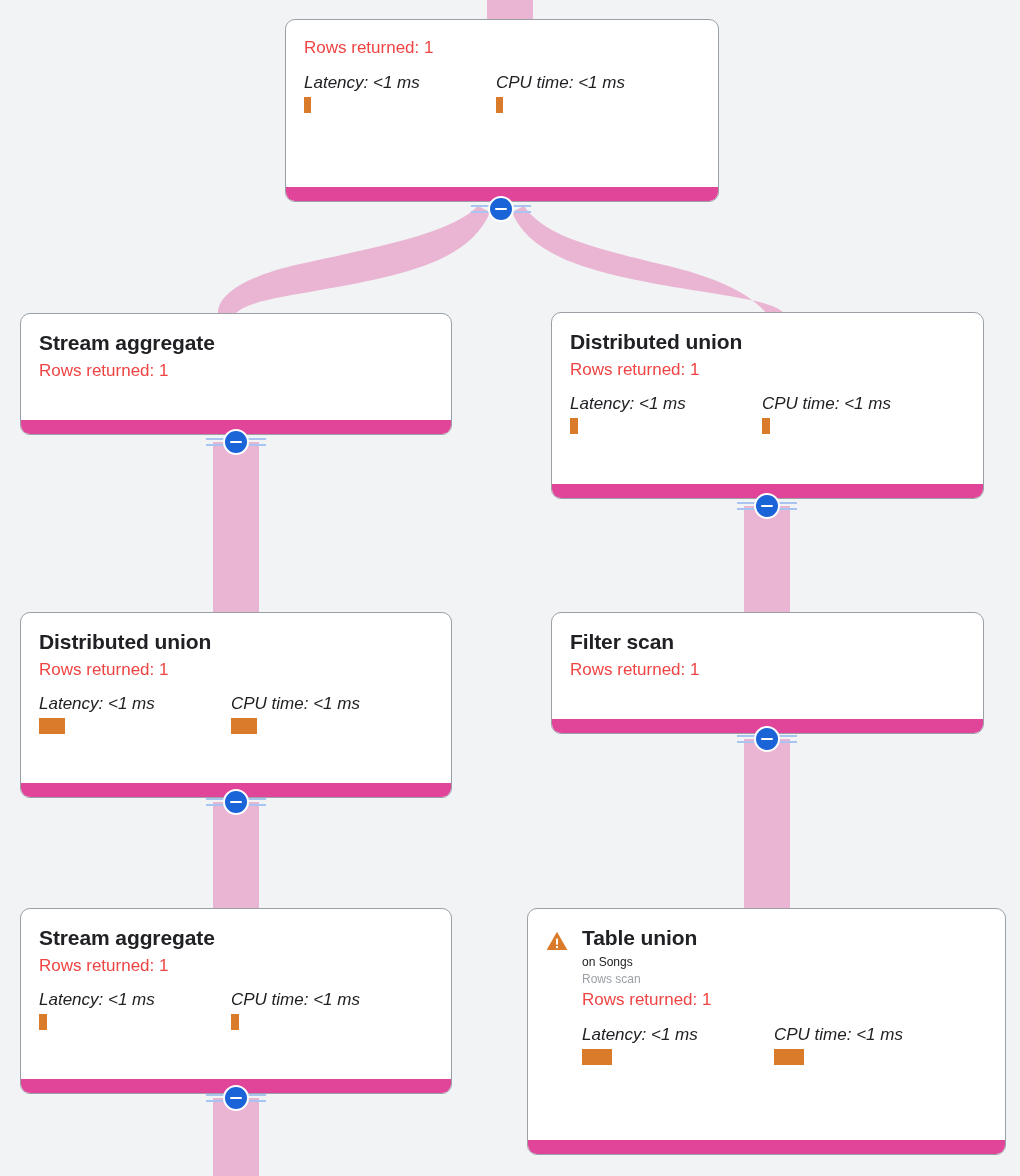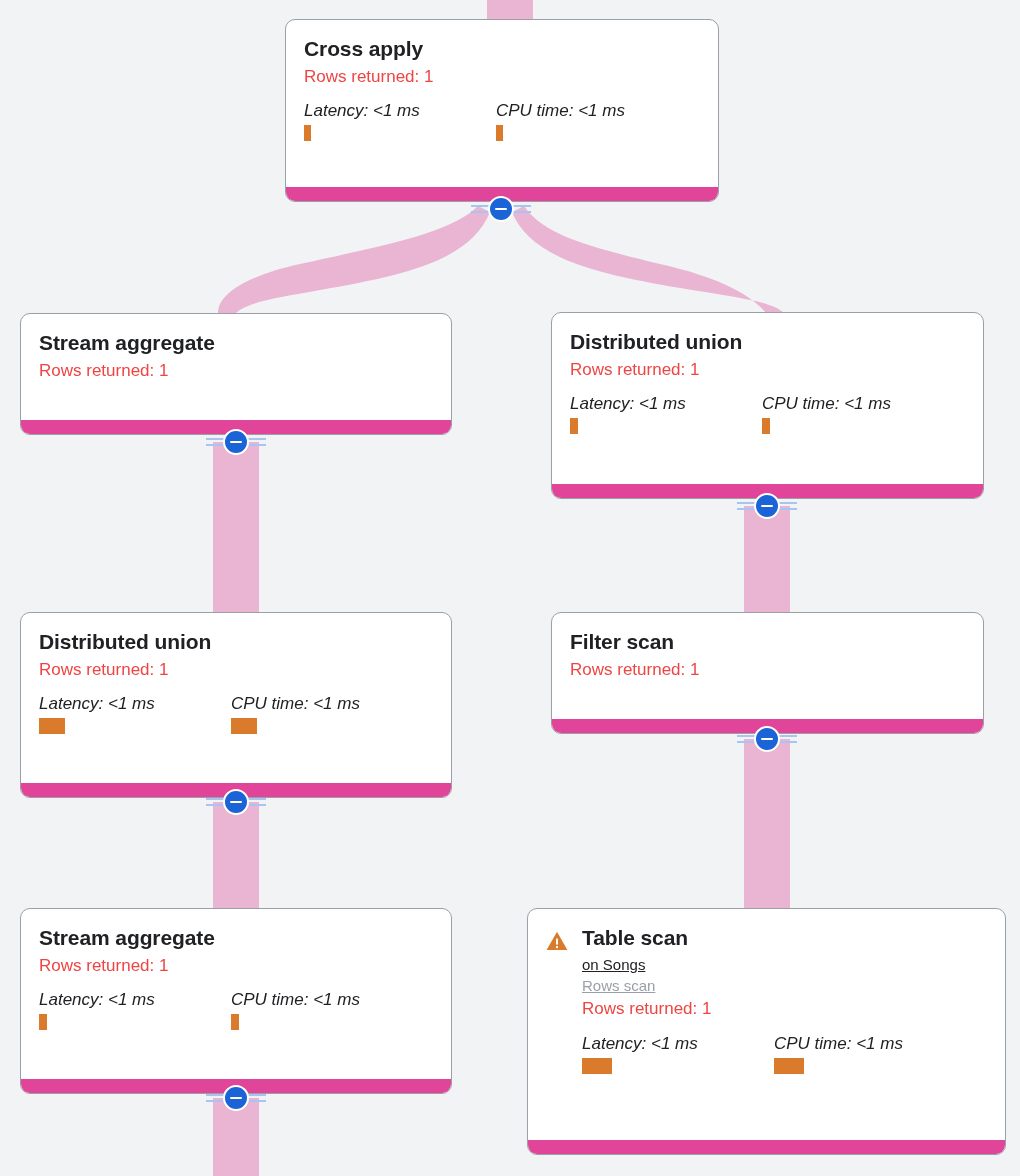--- a/index.html
+++ b/index.html
@@ -62,25 +62,24 @@
   .node-title {
     font-size: 21px;
     font-weight: bold;
     color: #202124;
     line-height: 1.22;
     letter-spacing: -0.1px;
     margin-bottom: 3px;
     white-space: nowrap;
   }
   .node-sub {
-    font-size: 15px;
+    font-size: 12px;
     color: #202124;
     line-height: 1.45;
     white-space: nowrap;
-    text-decoration: underline;
   }
   .node-sub.muted {
     color: #9aa0a6;
   }
   .node-rows {
     font-size: 17px;
     color: #ef4444;
     line-height: 1.45;
     white-space: nowrap;
   }
@@ -176,21 +175,20 @@
     <rect x="744" y="506" width="46" height="108" fill="#eab4d3"></rect>
     <rect x="213" y="802" width="46" height="108" fill="#eab4d3"></rect>
     <rect x="744" y="739" width="46" height="172" fill="#eab4d3"></rect>
     <rect x="213" y="1098" width="46" height="78" fill="#eab4d3"></rect>
   </svg>
 
   <div id="nodes-root">
       <div class="node" style="left: 285px; top: 19px; width: 434px; height: 183px;">
         <div class="node-body">
           <div class="node-content">
-            <div class="node-title">Cross apply</div>
             <div class="node-rows">Rows returned: 1</div>
             <div class="metrics">
               <div class="metric">
                 <div class="metric-label">Latency: &lt;1 ms</div>
                 <div class="metric-bar" style="width: 7px; background: rgb(217, 123, 43);"></div>
               </div>
               <div class="metric">
                 <div class="metric-label">CPU time: &lt;1 ms</div>
                 <div class="metric-bar" style="width: 7px; background: rgb(217, 123, 43);"></div>
               </div>
@@ -277,21 +275,21 @@
       <div class="node" style="left: 527px; top: 908px; width: 479px; height: 247px;">
         <div class="node-body">
           <div class="warn-slot">
             <svg class="warn-icon" viewBox="0 0 22 20" xmlns="http://www.w3.org/2000/svg">
               <path d="M11 0.8 L21.4 19 L0.6 19 Z" fill="#d97b2b"></path>
               <rect x="10" y="7.6" width="2" height="6" fill="#ffffff"></rect>
               <rect x="10" y="15" width="2" height="2.2" fill="#ffffff"></rect>
             </svg>
           </div>
           <div class="node-content">
-            <div class="node-title">Table scan</div>
+            <div class="node-title">Table union</div>
             <div class="node-sub">on Songs</div>
             <div class="node-sub muted">Rows scan</div>
             <div class="node-rows">Rows returned: 1</div>
             <div class="metrics">
               <div class="metric">
                 <div class="metric-label">Latency: &lt;1 ms</div>
                 <div class="metric-bar" style="width: 30px; background: rgb(217, 123, 43);"></div>
               </div>
               <div class="metric">
                 <div class="metric-label">CPU time: &lt;1 ms</div>

